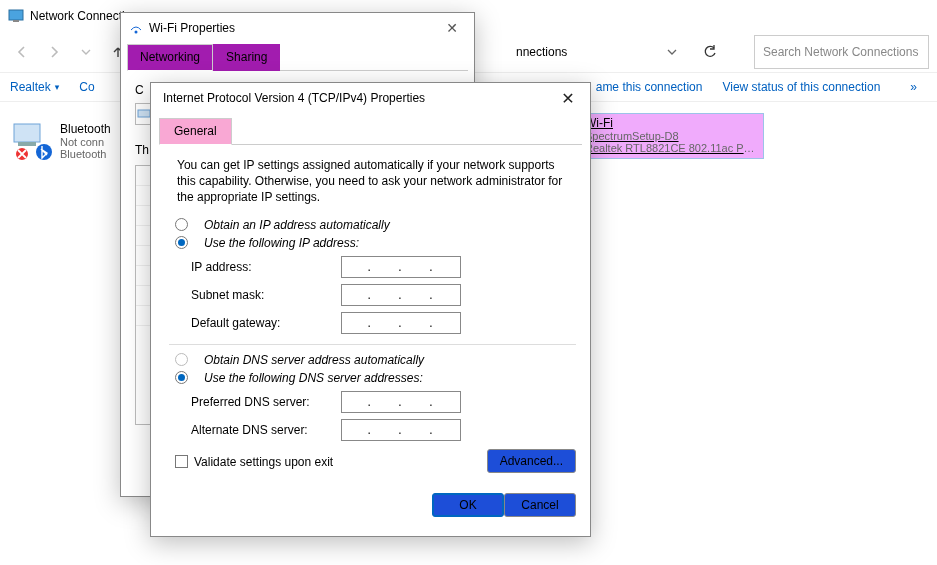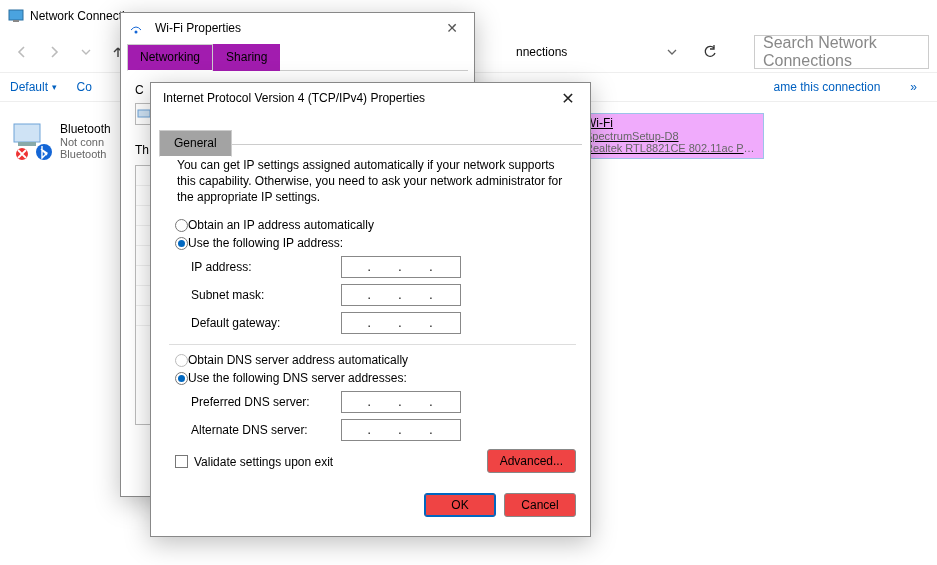--- a/index.html
+++ b/index.html
@@ -10,73 +10,73 @@
   .explorer-titlebar { height: 32px; display: flex; align-items: center; padding: 0 8px; gap: 6px; }
   .explorer-icon { width: 16px; height: 16px; }
   .explorer-title { font-size: 12px; }
   .explorer-toolbar { height: 40px; display: flex; align-items: center; padding: 0 8px; gap: 4px; }
   .nav-btn { width: 28px; height: 28px; display: inline-flex; align-items: center; justify-content: center; color: #999; }
   .nav-btn.enabled { color: #333; }
   .addr-spacer { flex: 1; }
   .refresh-btn { width: 28px; height: 28px; display: inline-flex; align-items: center; justify-content: center; color: #333; margin-left: 6px; }
   .dropdown-caret { width: 28px; height: 28px; display: inline-flex; align-items: center; justify-content: center; color: #666; }
   .addr-right-text { font-size: 12px; color: #000000; margin-left: 380px; }
-  .search-box { width: 175px; height: 30px; border: 1px solid #ccc; margin-left: 26px; padding: 16px 8px; font-size: 16px; color: #888; display:flex; align-items:center; }
+  .search-box { width: 175px; height: 30px; border: 1px solid #ccc; margin-left: 26px; padding: 16px 8px; font-size: 12px; color: #888; display:flex; align-items:center; }
   .explorer-cmdbar { height: 30px; display: flex; align-items: center; padding: 0 10px; gap: 20px; border-top: 1px solid #eee; border-bottom: 1px solid #eee; }
   .cmdlink { color: #0060c0; font-size: 12px; display: inline-flex; align-items: center; gap: 4px; cursor: default; }
   .cmdlink .caret { font-size: 9px; }
   .cmdbar-spacer { flex: 1; }
   .overflow-chev { color: #0060c0; font-size: 12px; padding: 0 10px; }
 
   .conn-area { position: absolute; left: 0; top: 112px; right: 0; bottom: 0; }
   .conn-item { position: absolute; display: flex; align-items: flex-start; gap: 6px; padding: 2px; }
   .conn-item.bt { left: 10px; top: 8px; width: 230px; }
   .conn-item.wifi { left: 534px; top: 1px; width: 230px; background: #f0abfc; border:1px solid #9cc3e8;text-decoration:underline; }
   .conn-icon { width: 42px; height: 40px; position: relative; }
   .conn-text .line1 { font-size: 12px; color: #000; }
   .conn-text .line2, .conn-text .line3 { font-size: 11px; color: #666; white-space: nowrap; overflow:hidden; text-overflow:ellipsis; max-width:170px; }
 
   
   .dlg { position: absolute; background: #fff; border: 1px solid #888; box-shadow: 0 6px 24px rgba(0,0,0,0.25); }
   .dlg-wifi { left: 120px; top: 12px; width: 355px; height: 485px; }
-  .dlg-titlebar { height: 30px; display: flex; align-items: center; padding: 0 8px; gap: 12px; }
+  .dlg-titlebar { height: 30px; display: flex; align-items: center; padding: 0 8px; gap: 6px; }
   .dlg-title { font-size: 12px; flex: 1; }
   .dlg-close { width: 28px; height: 28px; display:inline-flex; align-items:center; justify-content:center; color:#555; font-size:14px; }
   .dlg-tabs { display:flex; border-bottom:1px solid #ccc; margin: 0 6px; }
   .dlg-tab { padding: 5px 12px 6px; border:1px solid transparent; border-bottom:none; font-size:12px; position:relative; top:1px; background:#a21caf;}
   .dlg-tab.active { border-color:#ccc; border-bottom:1px solid #fff; }
   .dlg-wifi-body { padding: 10px 14px; font-size:12px; }
   .list-placeholder { margin-top:8px; border:1px solid #bbb; width:16px; height:260px; background:#fff; position:relative; }
   .list-placeholder .row { height:20px; border-bottom:1px solid #eee; }
   .wifi-label-cut { margin-top:2px; }
 
   
   .dlg-ip { left: 150px; top: 82px; width: 441px; height: 455px; }
   .dlg-ip .dlg-titlebar { padding-left:12px; }
   .dlg-ip .dlg-close { font-size:16px; color:#222; }
   .ip-tabs { display:flex; margin: 4px 8px 0; border-bottom:1px solid #ccc; }
-  .ip-tab { padding:5px 14px 6px; border:1px solid #ccc; border-bottom:1px solid #fff; position:relative; top:13px; background:#a3a3a3; font-size:12px;}
+  .ip-tab { padding:5px 14px 6px; border:1px solid #ccc; border-bottom:1px solid #fff; position:relative; top:1px; background:#f9a8d4; font-size:12px;}
   .ip-body { padding: 10px 14px 10px 18px; font-size:12px; }
   .ip-desc { margin: 2px 8px 12px; line-height:1.35; }
-  .radio-row { display:flex; align-items:flex-end; gap:0; margin:4px 0 4px 6px; }
+  .radio-row { display:flex; align-items:center; gap:16px; margin:4px 0 4px 6px;font-style:italic; }
   .radio { width:13px; height:13px; border:1px solid #777; border-radius:50%; display:inline-flex; align-items:center; justify-content:center; background:#fff; }
   .radio.disabled { border-color:#bbb; }
   .radio.checked::after { content:""; width:7px; height:7px; border-radius:50%; background:#0067c0; }
   .radio-label.disabled { color:#000000; }
   .field-row { display:flex; align-items:center; margin:6px 0 6px 22px; }
   .field-label { width:150px; }
   .ip-input { width:120px; height:22px; border:1px solid #888; background:#fff; display:flex; align-items:center; justify-content:space-evenly; font-size:12px; color:#000; letter-spacing:2px; }
   .ip-dot { color:#000; }
   .sep { border-top:1px solid #ddd; margin:10px 0 8px; }
   .chk-row { display:flex; align-items:center; gap:6px; margin:14px 0 0 6px; }
   .chk { width:13px; height:13px; border:1px solid #777; background:#fff; }
   .adv-btn-row { display:flex; justify-content:flex-end; margin-top:-20px; }
-  .btn { min-width:72px; height:24px; border:1px solid #888; background:#ef4444; font-size:12px; display:inline-flex; align-items:center; justify-content:center; padding:0 12px; border-radius:3px; }
+  .btn { min-width:72px; height:24px; border:1px solid #888; background:#1d4ed8; font-size:12px; display:inline-flex; align-items:center; justify-content:center; padding:0 12px; border-radius:3px; }
   .btn.primary { border-color:#0067c0; box-shadow:0 0 0 1px #0067c0 inset; }
-  .dlg-ip-buttons { display:flex; gap:8px; justify-content:flex-end; padding:10px 14px 12px; }
+  .dlg-ip-buttons { display:flex; justify-content:flex-end; padding:10px 14px 12px; }
 
   
   svg { display:block; }
 </style>
 </head>
 <body>
 
 <div class="explorer">
   <div class="explorer-titlebar">
     <span class="explorer-icon">
@@ -122,26 +122,27 @@
           <path d="M11 0 V4 H7" stroke="#333" stroke-width="1.3" fill="none"></path>
         </svg>
       </span>
     <div class="search-box">
       <span style="color:#888">Search Network Connections</span>
     </div>
   </div>
 
   <div class="explorer-cmdbar">
     <span class="cmdlink">
-        <span>Default</span>
+        <span>Realtek</span>
         <span class="caret">▾</span>
       </span>
     <span class="cmdlink">Co</span>
     <span class="cmdbar-spacer"></span>
     <span class="cmdlink">ame this connection</span>
+    <span class="cmdlink">View status of this connection</span>
     <span class="overflow-chev">»</span>
   </div>
 
   <div class="conn-area">
     <div class="conn-item bt">
       <div class="conn-icon">
         <svg width="42" height="40">
           <rect x="2" y="2" width="26" height="18" fill="#cfe3f5" stroke="#6fa4d8"></rect>
           <rect x="6" y="20" width="18" height="4" fill="#8aa"></rect>
           <circle cx="32" cy="30" r="8" fill="#1466d6"></circle>

